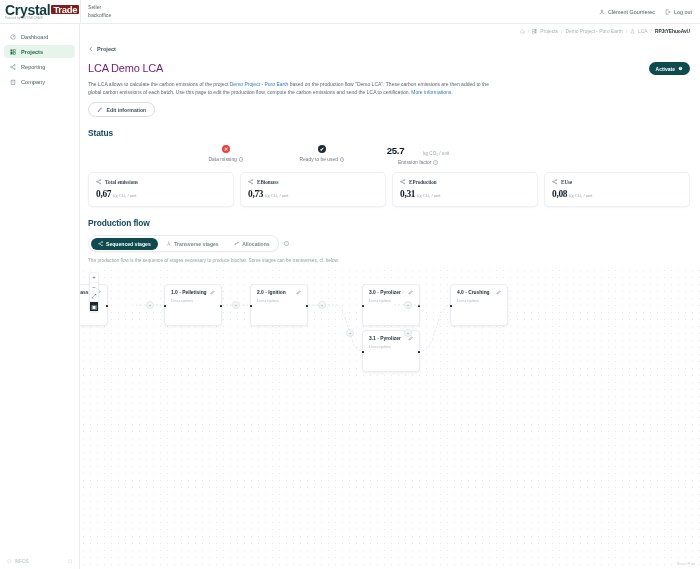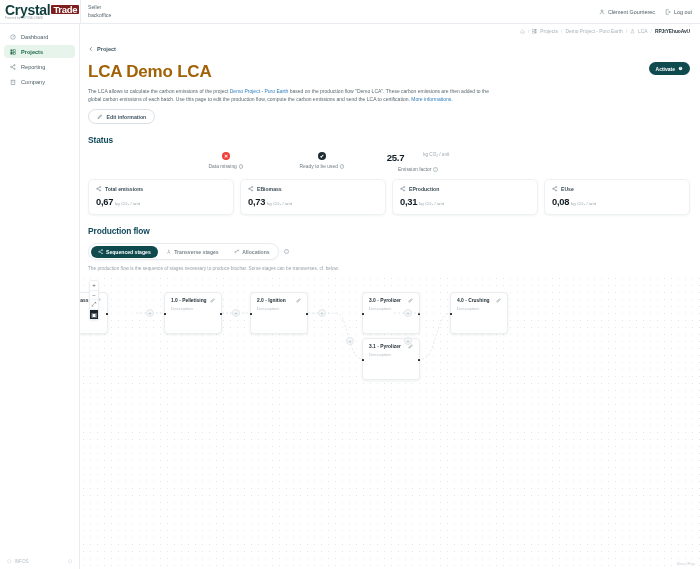--- a/index.html
+++ b/index.html
@@ -90,21 +90,21 @@
 
   .back-row { padding: 4px 0 0 8px; }
   .back-link {
     display: inline-flex; align-items: center; gap: 3px;
     font-size: 5.6px; font-weight: 600; color: #3f5560; cursor: pointer;
   }
 
   .content { padding: 6px 10px 0 8px; }
 
   .title-row { display: flex; align-items: flex-start; justify-content: space-between; }
-  .page-title { font-size: 17px; font-weight: 700; color: #a16207; letter-spacing: -0.2px; }
+  .page-title { font-size: 11px; font-weight: 400; color: #701a75; letter-spacing: -0.2px; }
   .btn-activate {
     display: inline-flex; align-items: center; gap: 3px;
     background: #0f4a4e; color: #fff; border: none; border-radius: 9px;
     font-size: 5px; font-weight: 600; padding: 3.5px 7px; cursor: pointer;
     font-family: inherit;
   }
 
   .desc {
     margin-top: 5px; font-size: 5px; line-height: 1.62; color: #5a6a73;
     max-width: 410px;
@@ -133,40 +133,41 @@
     display: flex; flex-direction: column; align-items: center;
     width: 96px;
   }
   .status-badge {
     width: 8px; height: 8px; border-radius: 50%;
     display: flex; align-items: center; justify-content: center;
     font-size: 5px; color: #fff; font-weight: 700;
   }
   .status-badge.red { background: #ef3e36; }
   .status-badge.dark { background: #1d2b33; }
-  .status-metric { display: flex; align-items: flex-start; gap: 19px; }
+  .status-metric { display: flex; align-items: flex-end; gap: 19px; }
   .metric-num { font-size: 9.6px; font-weight: 700; color: #111c23; letter-spacing: -0.3px; }
   .metric-unit { font-size: 4.6px; color: #9aa6ad; }
   .status-label {
     margin-top: 4px; font-size: 4.9px; color: #6d7b84;
     display: flex; align-items: center; gap: 2px; white-space: nowrap;
   }
   .info-dot {
     width: 4.6px; height: 4.6px; border-radius: 50%;
     border: 0.5px solid #b6c0c7; color: #b6c0c7;
     font-size: 3.4px; line-height: 3.8px; text-align: center;
     display: inline-block;
   }
 
   
   .kpi-row { display: flex; gap: 6px; margin-top: 7px; }
   .kpi-card {
     flex: 1; background: #fff; border: 1px solid #eef1f4; border-radius: 5px;
     padding: 6px 7px 7px 7px;
     box-shadow: 0 1px 2px rgba(16,30,40,0.05);
+    font-family: Liberation Serif, serif;
   }
   .kpi-head {
     display: flex; align-items: center; gap: 3.5px;
     font-size: 5.1px; font-weight: 600; color: #384a54; white-space: nowrap;
   }
   .kpi-val { display: flex; align-items: baseline; gap: 2px; margin-top: 4px; }
   .kpi-num { font-size: 9.4px; font-weight: 700; color: #111c23; letter-spacing: -0.3px; }
   .kpi-unit { font-size: 4.4px; color: #9aa6ad; white-space: nowrap; }
 
   

